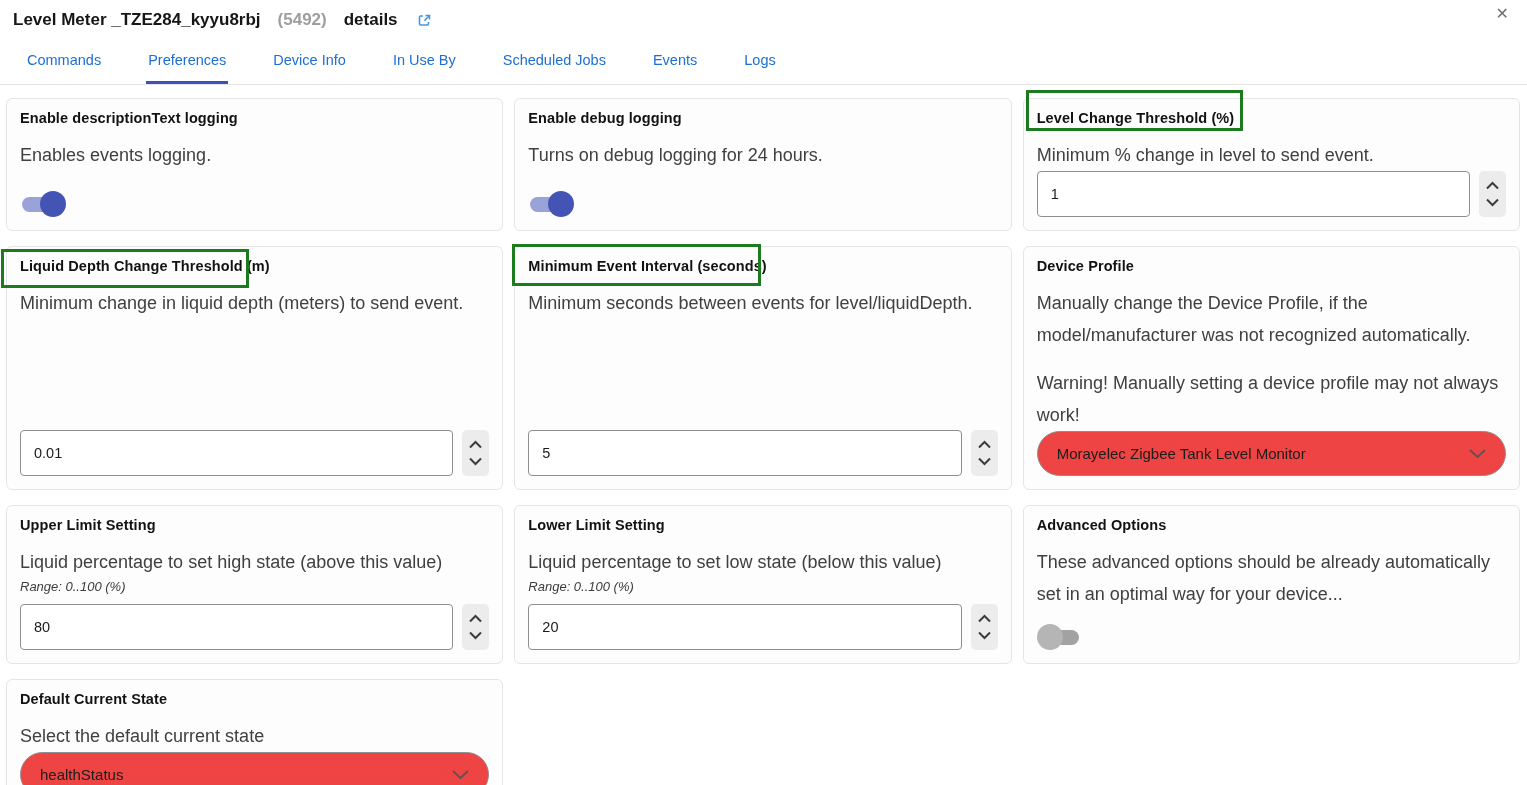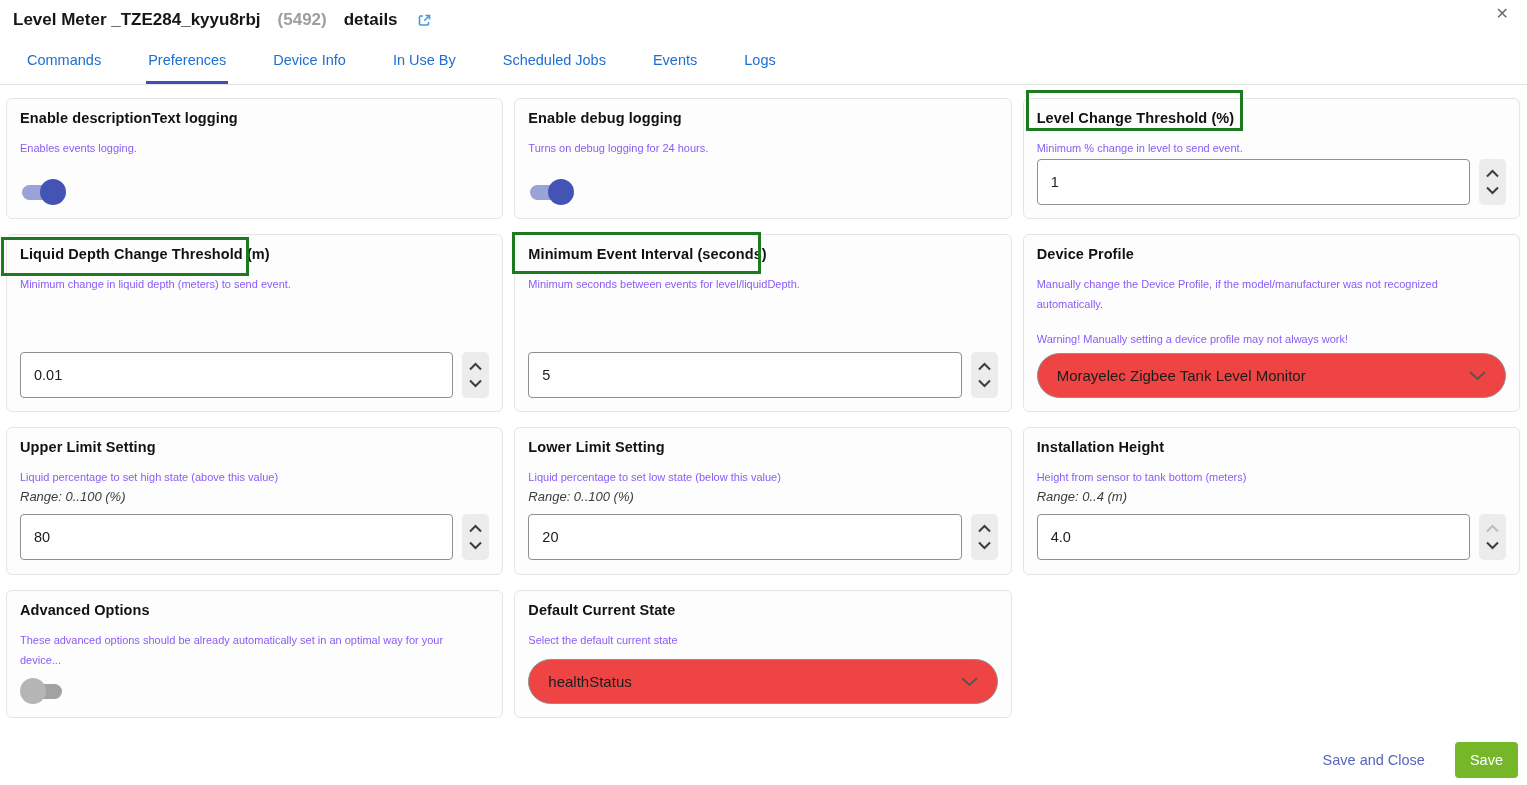--- a/index.html
+++ b/index.html
@@ -17,21 +17,21 @@
   .tabs { display: flex; gap: 43px; padding: 22px 0 0 25px; border-bottom: 1px solid #e4e4e4; }
   .tab { font-size: 14.5px; color: #1d6fd1; padding: 0 2px 13px 2px; cursor: pointer; position: relative; }
   .tab.active { border-bottom: 3px solid #3f51b5; }
 
   
   .cards { display: grid; grid-template-columns: repeat(3, 1fr); gap: 15px 11px; padding: 13px 7px 0 6px; }
   .card { position: relative; background: #fdfdfd; border: 1px solid #e5e5e5; border-radius: 6px;
           padding: 11px 13px 13px 13px; display: flex; flex-direction: column; }
   .r1 { min-height: 121px; } .r2 { min-height: 178px; } .r3 { min-height: 148px; } .r4 { min-height: 128px; }
   .card-title { font-size: 14.5px; font-weight: 700; color: #121212; letter-spacing: .1px; }
-  .card-desc { font-size: 11px; color: #8b5cf6; margin-top: 13px; line-height: 1.78; max-width: 462px; }
+  .card-desc { font-size: 18px; color: #404040; margin-top: 13px; line-height: 1.78; max-width: 462px; }
   .card-range { font-size: 13px; font-style: italic; color: #3d3d3d; margin-top: 1px; }
 
   
   .ann { position: absolute; border: 3px solid #1e7a1f; pointer-events: none; z-index: 5; }
   .ann-lct  { left: 2px;  top: -9px; width: 217px; height: 41px; }
   .ann-ldct { left: -6px; top: 2px;  width: 248px; height: 39px; }
   .ann-mei  { left: -3px; top: -3px; width: 249px; height: 42px; }
 
   
   .control { margin-top: auto; }
@@ -229,40 +229,20 @@
           </span>
         <span class="step-btn">
           <svg width="13" height="9" fill="none" stroke="#3c3c3c" stroke-width="2">
               <polyline points="1,1.5 6.5,7 12,1.5"></polyline>
             </svg>
           </span>
       </div>
     </div>
   </div>
 
-  <div class="card r3">
-    <div class="card-title">Installation Height</div>
-    <div class="card-desc">Height from sensor to tank bottom (meters)</div>
-    <div class="card-range">Range: 0..4 (m)</div>
-    <div class="control num-row" style="margin-top:10px;">
-      <input class="num-input" value="4.0" style="">
-      <div class="stepper">
-        <span class="step-btn">
-          <svg width="13" height="9" fill="none" stroke="#bdbdbd" stroke-width="2">
-              <polyline points="1,7.5 6.5,2 12,7.5"></polyline>
-            </svg>
-          </span>
-        <span class="step-btn">
-          <svg width="13" height="9" fill="none" stroke="#3c3c3c" stroke-width="2">
-              <polyline points="1,1.5 6.5,7 12,1.5"></polyline>
-            </svg>
-          </span>
-      </div>
-    </div>
-  </div>
 
   <div class="card r4">
     <div class="card-title">Advanced Options</div>
     <div class="card-desc">These advanced options should be already automatically set in an optimal way for your device...</div>
     <div class="control">
       <div class="toggle off">
         <div class="track"></div>
         <div class="thumb"></div>
       </div>
     </div>

